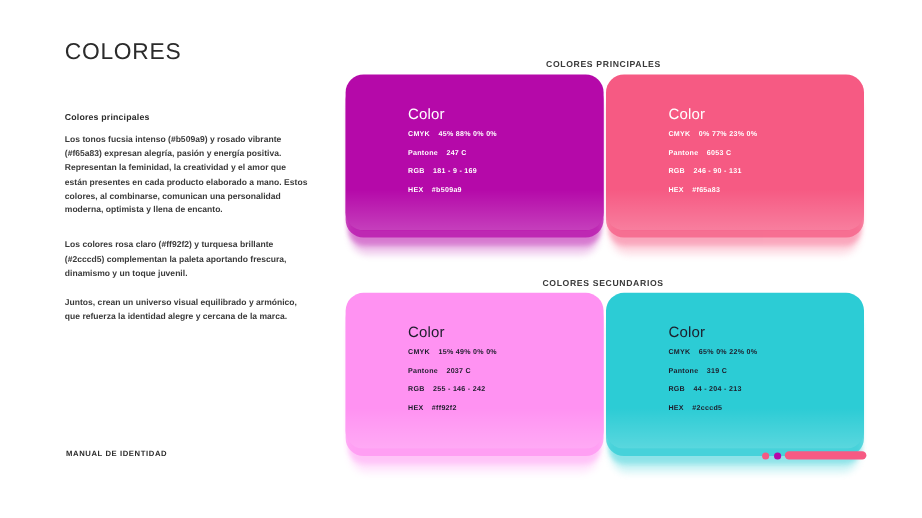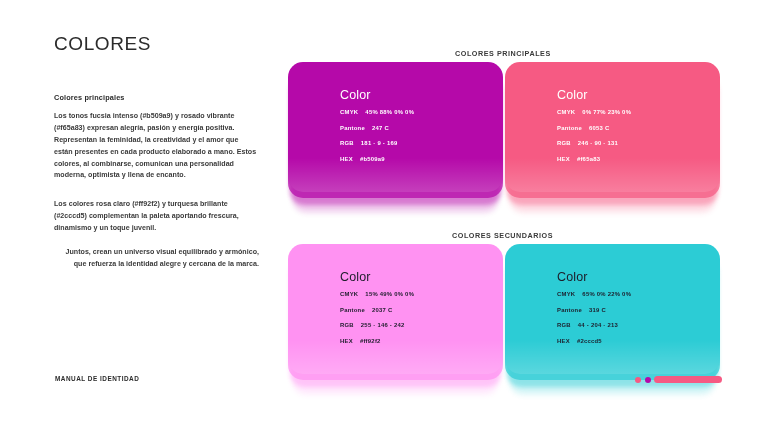--- a/index.html
+++ b/index.html
@@ -23,21 +23,21 @@
   }
   .body-text {
     font-size:7.1px; color:#3a3a3a; line-height:1.68;
     letter-spacing:0.02px;
     font-weight:bold;
   }
   .blk-1 { margin-top:38px; }
   .blk-1-body { margin-top:9px; }
   .blk-2 { margin-top:17px; }
   .blk-2-body { margin-top:9px; }
-  .blk-3 { margin-top:12px;text-align:right; }
+  .blk-3 { margin-top:12px; }
 
   
   .sec-head {
     position:absolute;
     font-size:7.2px; font-weight:bold; color:#3a3a3a;
     letter-spacing:0.55px;
   }
   .sec-head.primary   { left:455px; top:49px; }
   .sec-head.secondary { left:452px; top:231px; }
 

